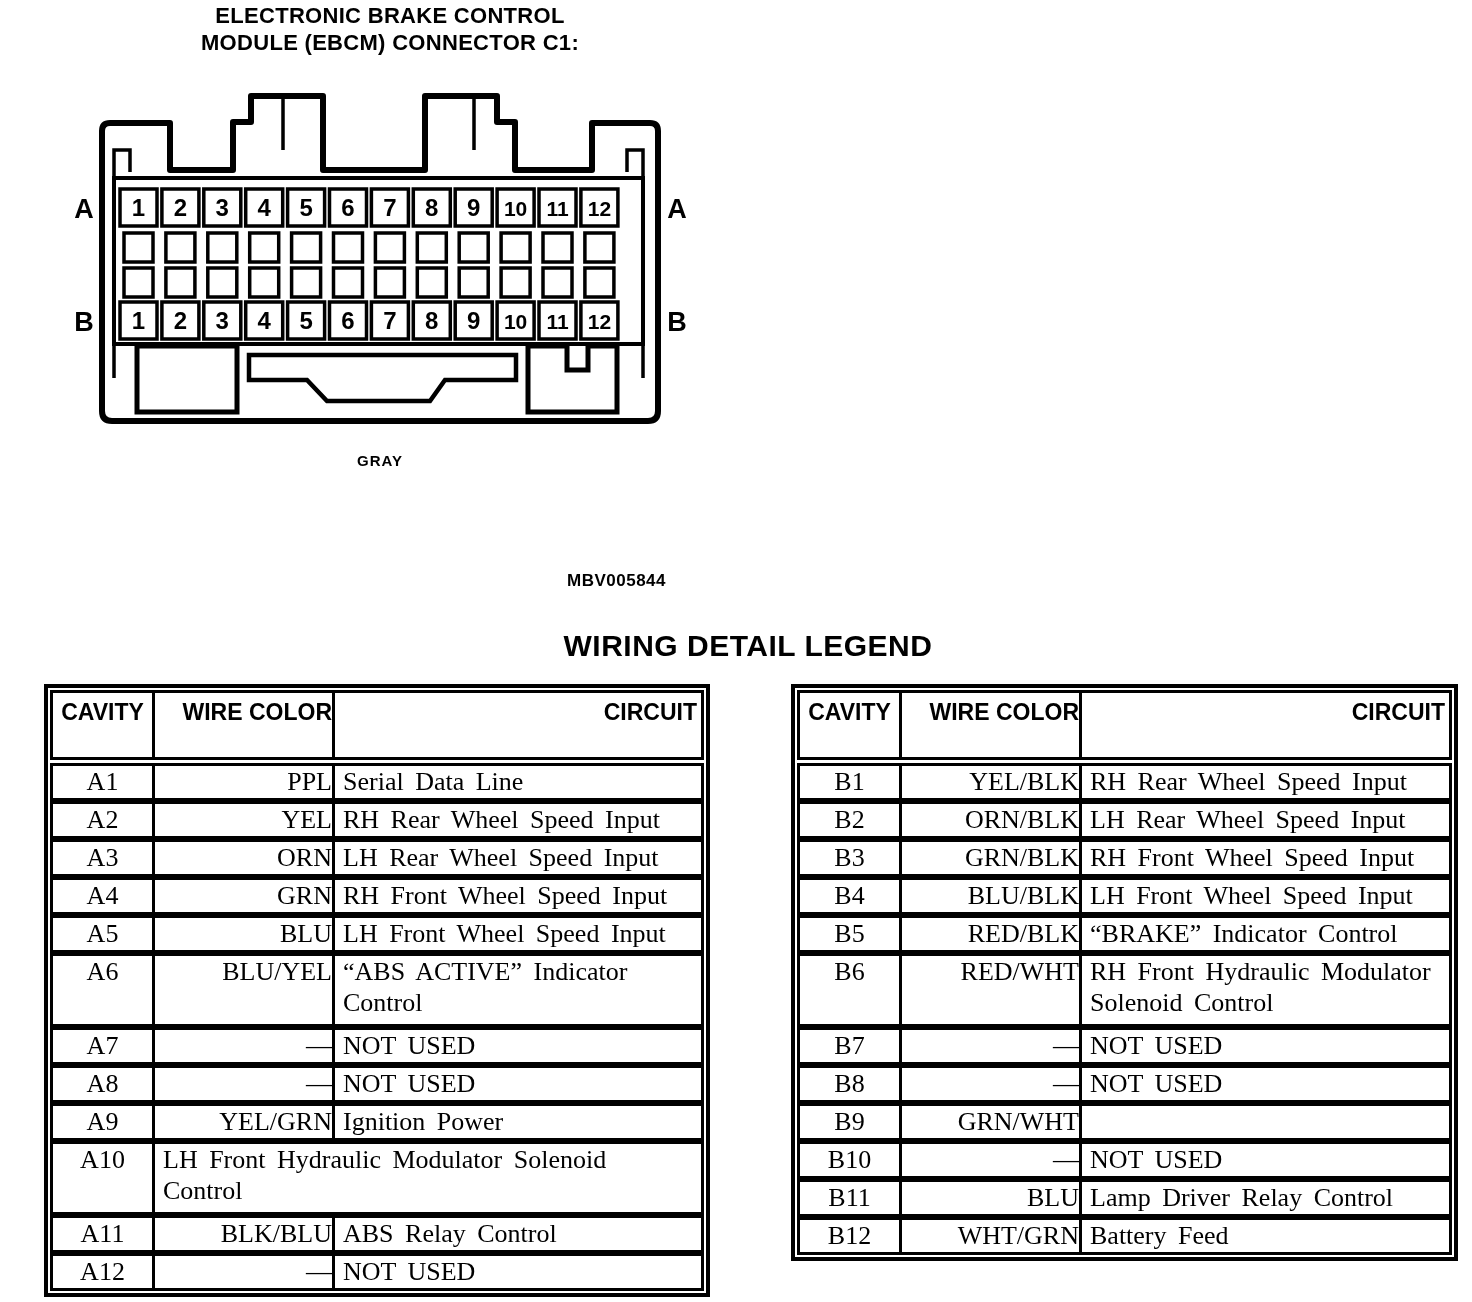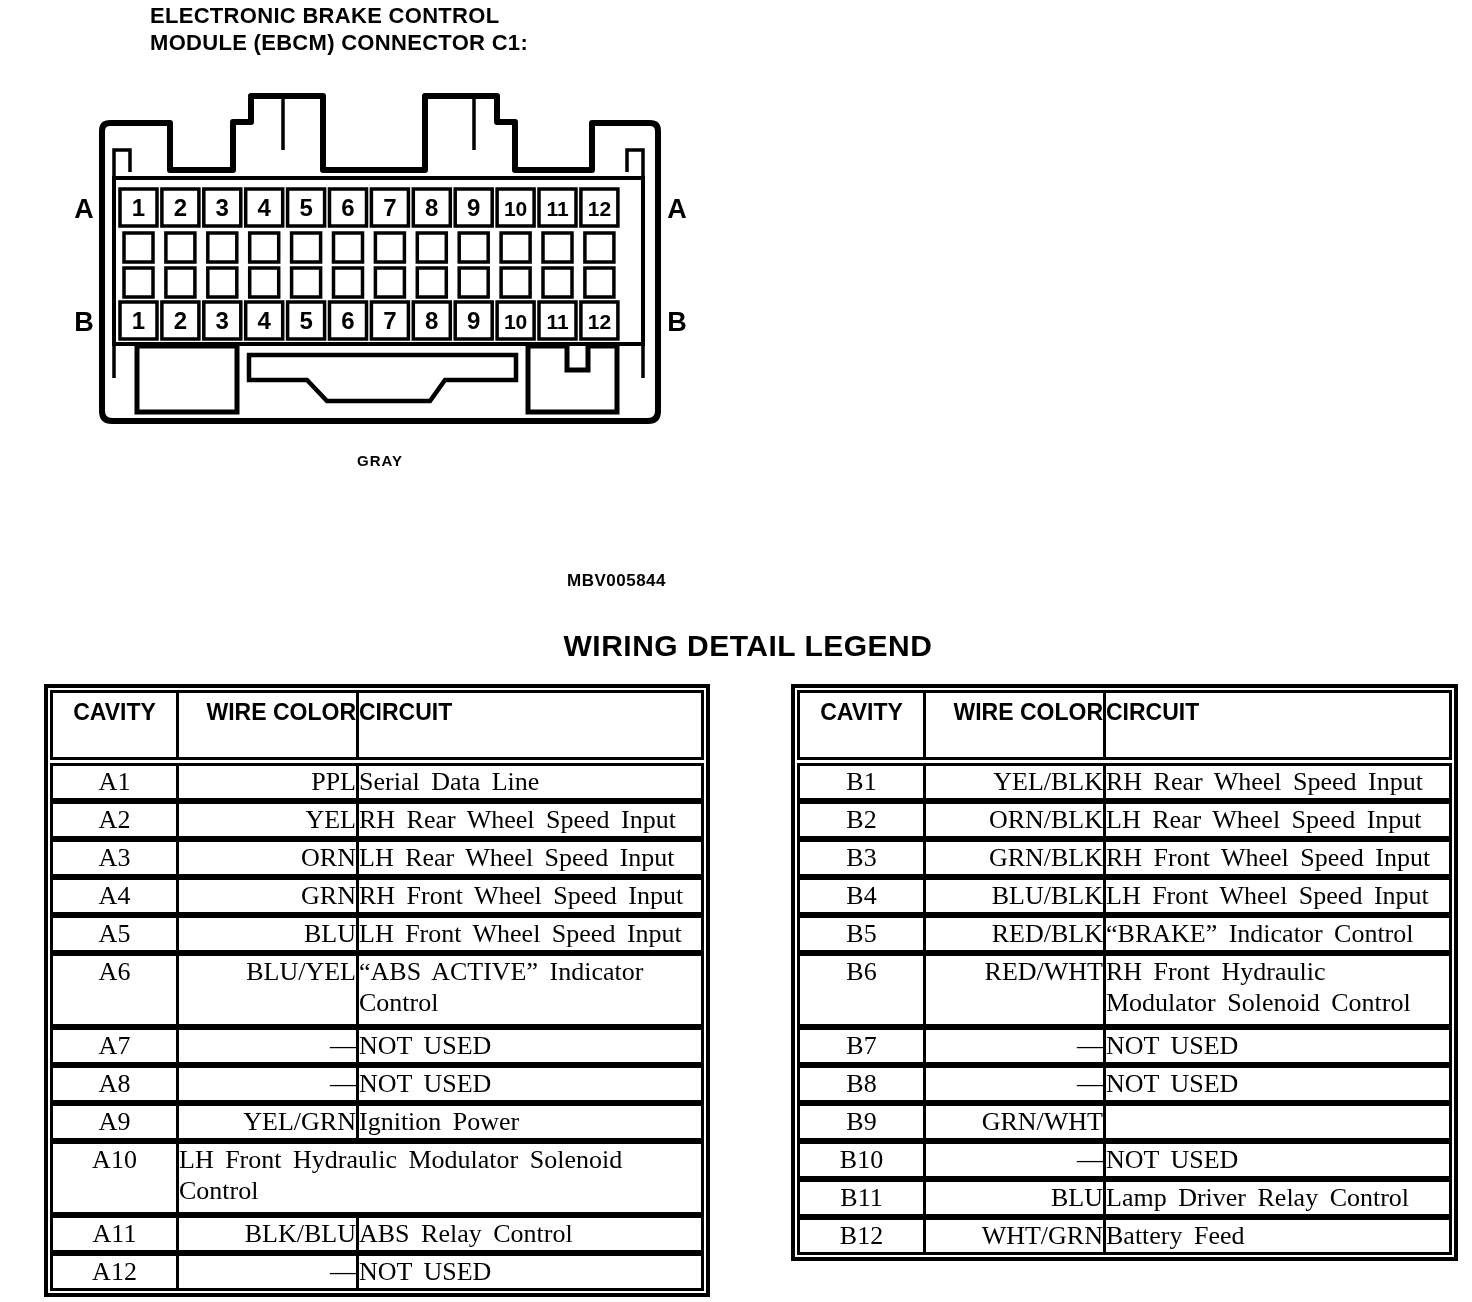--- a/index.html
+++ b/index.html
@@ -6,21 +6,21 @@
   html,body { background:#ffffff; }
   body {
     position:relative;
     width:1472px; height:1302px;
     font-family:"Liberation Sans", sans-serif;
     color:#000;
     overflow:hidden;
   }
   .page-title {
     position:absolute; left:150px; top:2px; width:480px;
-    text-align:left;
+    text-align:center;
     font-weight:bold; font-size:22px; line-height:27px;
     letter-spacing:0.3px;
   }
   .connector-svg { position:absolute; left:55px; top:78px; width:670px; height:372px; }
   .color-label {
     position:absolute; left:357px; top:452px;
     font-weight:bold; font-size:15px; letter-spacing:1px;
   }
   .figure-code {
     position:absolute; left:567px; top:571px;
@@ -41,24 +41,24 @@
     font-weight:bold; font-size:23px; line-height:27px;
     font-family:"Liberation Sans", sans-serif;
   }
   .lt-head .cell { padding-top:6px; text-align:center; }
   .lt-row {
     display:flex; border:3px solid #000; height:38px;
     font-family:"Liberation Serif", serif; font-size:26px; line-height:31px;
   }
   .lt-row.tall { height:74px; }
   .cell { height:100%; }
-  .cell.cav  { width:126px; border-right:3px solid #000; text-align:center; }
+  .cell.cav  { width:102px; border-right:3px solid #000; text-align:center; }
   .cell.wire { width:180px; border-right:3px solid #000; text-align:right; }
-  .cell.circ { flex:1; padding-right:4px; text-align:left; word-spacing:5px; }
-  .lt-head .cell.circ { padding-left:0; text-align:left; word-spacing:normal; }
+  .cell.circ { flex:1; padding-left:8px; padding-right:4px; text-align:left; word-spacing:5px; }
+  .lt-head .cell.circ { padding-left:0; text-align:right; word-spacing:normal; }
 </style>
 </head>
 <body>
 
 <div class="page-title">
   <div>ELECTRONIC BRAKE CONTROL</div>
   <div>MODULE (EBCM) CONNECTOR  C1:</div>
 </div>
 
 <svg class="connector-svg" viewBox="55 78 670 372" xmlns="http://www.w3.org/2000/svg">

